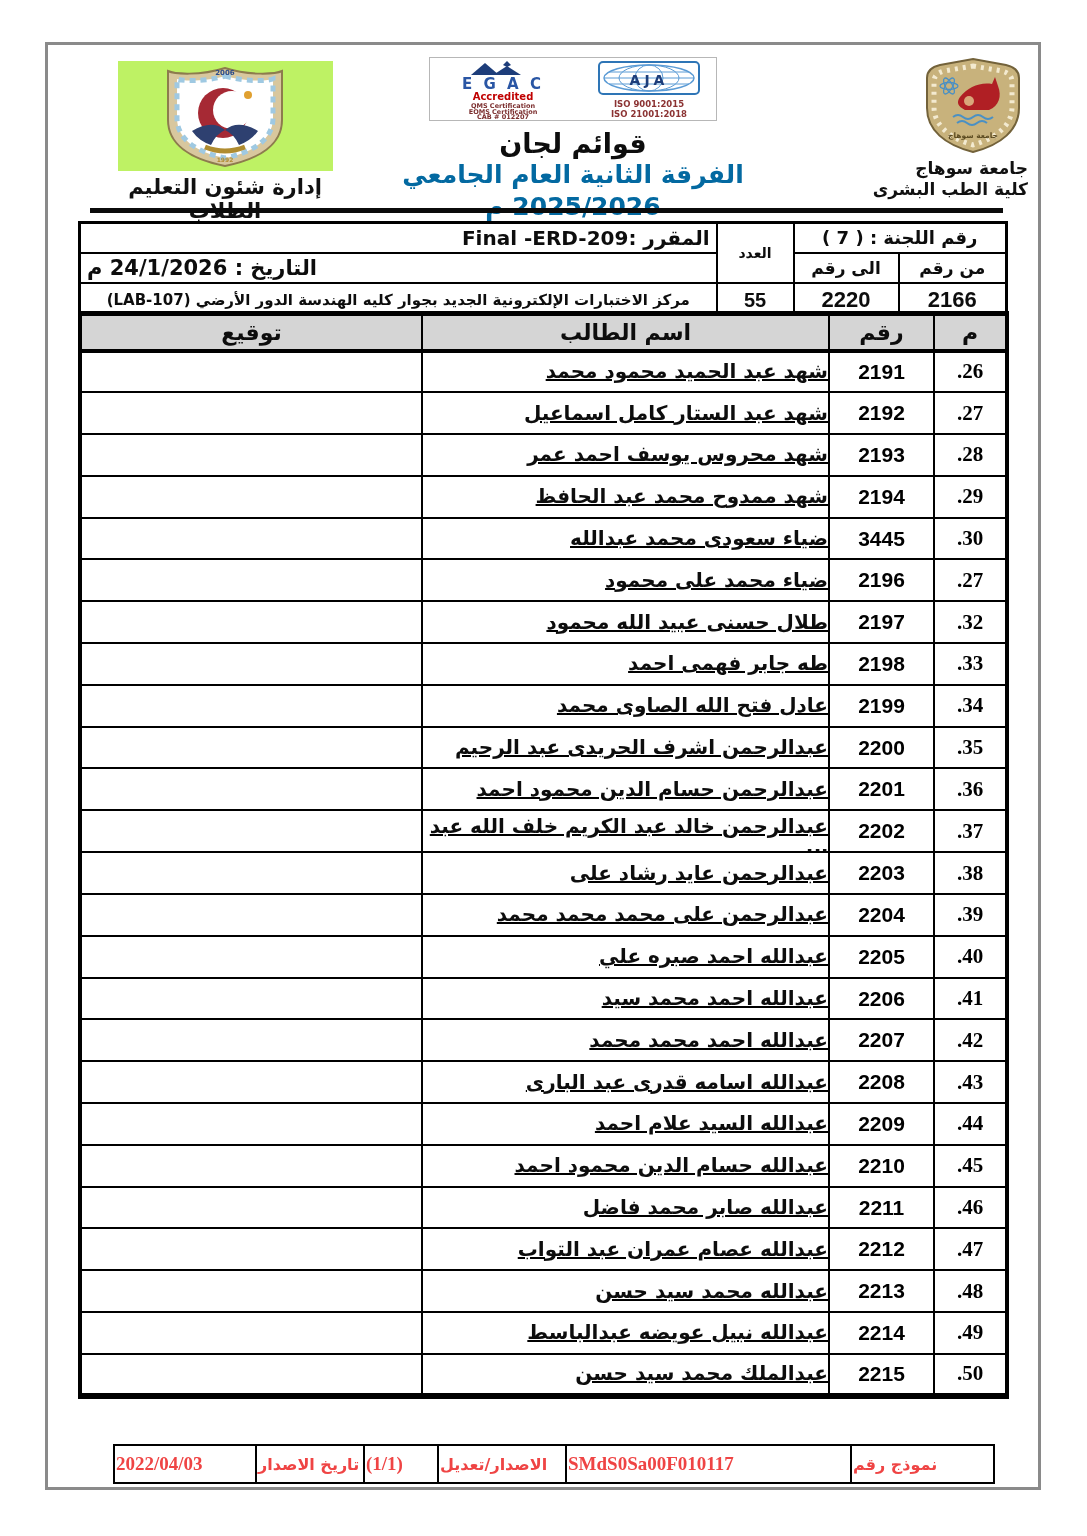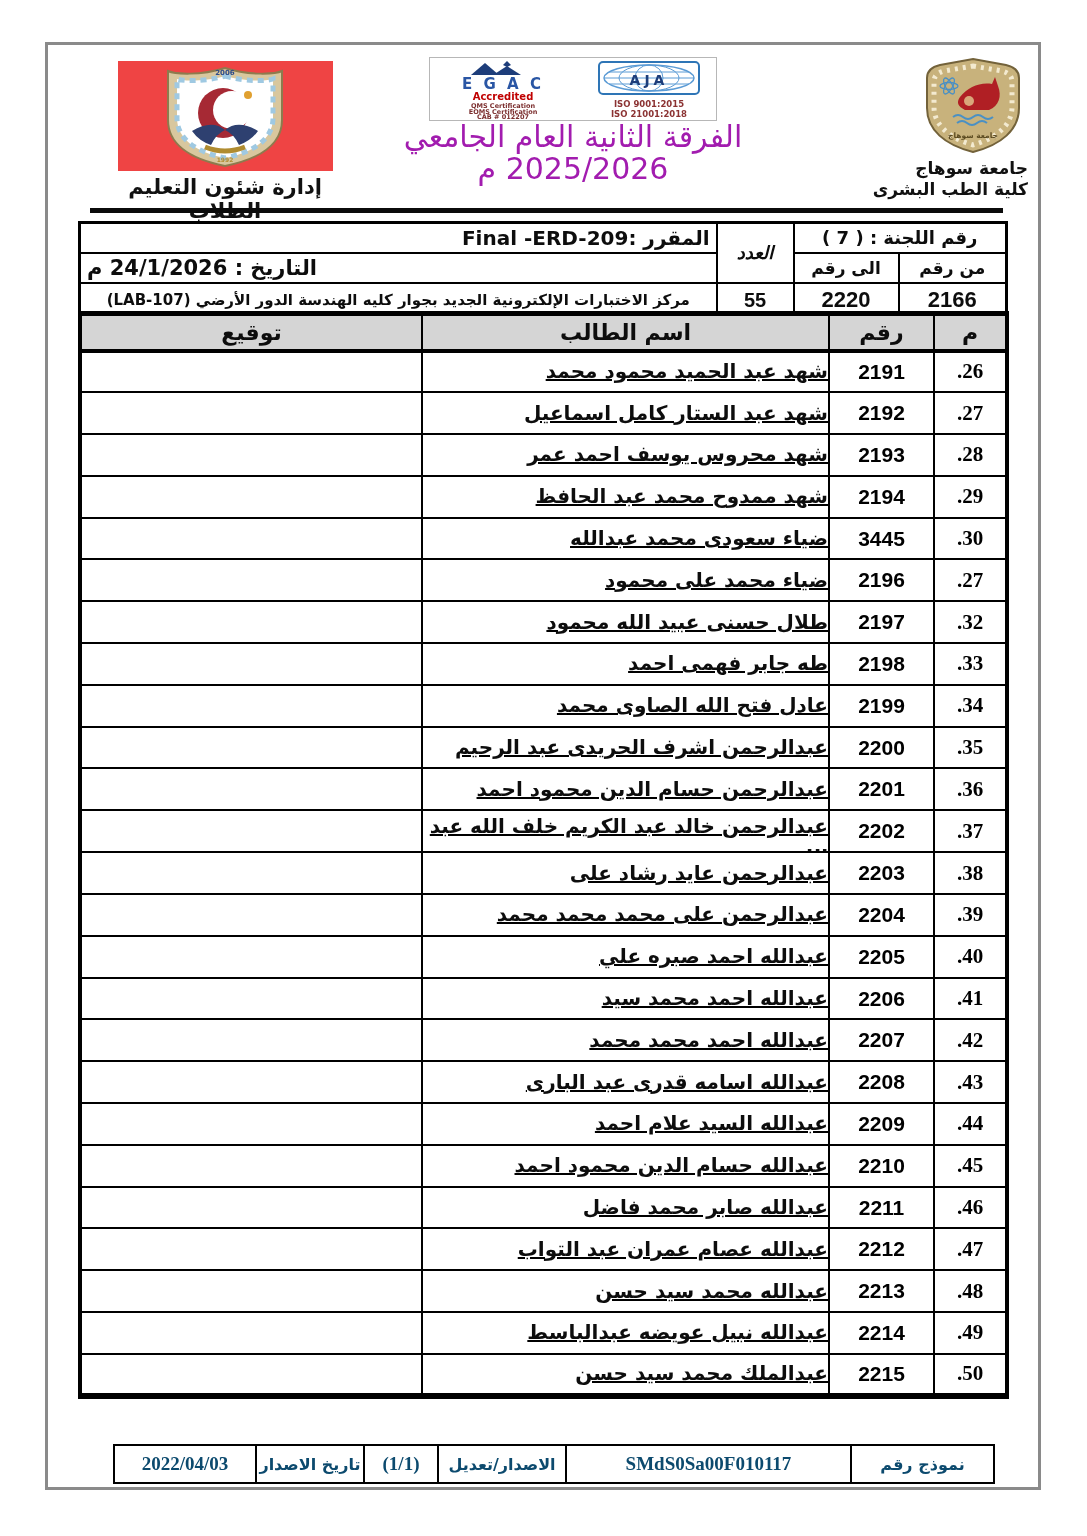--- a/index.html
+++ b/index.html
@@ -1,52 +1,52 @@
 <!DOCTYPE html>
 <html lang="ar"><head>
 <meta charset="utf-8">
 <style>
   html,body{margin:0;padding:0;background:#fff;}
   body{width:1087px;height:1536px;position:relative;font-family:"DejaVu Sans",sans-serif;-webkit-font-smoothing:antialiased;}
   .page-frame{position:absolute;left:45px;top:42px;width:996px;height:1448px;border:3px solid #8a8a8a;box-sizing:border-box;background:#fff;direction:rtl;}
   
   .fac-block{position:absolute;left:52px;top:16px;width:250px;text-align:center;direction:rtl;}
-  .fac-logo-box{width:215px;height:110px;margin:0 auto;background:#ef4444;display:flex;align-items:center;justify-content:center;}
+  .fac-logo-box{width:215px;height:110px;margin:0 auto;background:#bef264;display:flex;align-items:center;justify-content:center;}
   .fac-label{margin-top:4px;font-size:21px;font-weight:bold;color:#111;}
   .center-block{position:absolute;left:290px;top:12px;width:470px;text-align:center;}
   .logos-box{width:288px;height:64px;margin:0 auto;background:#fff;border:1px solid #b7b7b7;display:flex;align-items:center;justify-content:space-between;padding:1px 3px;box-sizing:border-box;direction:ltr;}
   .doc-title{margin-top:8px;font-size:27px;font-weight:bold;color:#0d0d0d;line-height:30px;}
-  .doc-subtitle{font-size:30px;font-weight:normal;color:#a21caf;line-height:32px;}
+  .doc-subtitle{font-size:25px;font-weight:bold;color:#0369a1;line-height:32px;}
   .univ-block{position:absolute;left:775px;top:12px;width:205px;}
   .univ-line{font-size:17px;font-weight:bold;color:#111;line-height:21px;}
   .header-sep{position:absolute;left:42px;top:163px;width:913px;height:5px;background:#0b0b0b;}
   
   .info-table{position:absolute;left:30px;top:176px;width:927px;border-collapse:collapse;table-layout:fixed;direction:rtl;border:3px solid #000;}
   .info-table td{border:2px solid #000;padding:0 6px;font-weight:bold;color:#0d0d0d;vertical-align:middle;box-sizing:border-box;}
   .r1{height:30px;} .r2{height:30px;} .r3{height:36px;}
   .c-committee{text-align:center;font-size:18px;}
   .c-fromto{text-align:center;font-size:17px;}
   .c-rangeval{text-align:center;font-size:22px;font-family:"Liberation Sans","DejaVu Sans",sans-serif;}
-  .c-countlabel{text-align:center;font-size:18px;font-style:italic;}
+  .c-countlabel{text-align:center;font-size:14px;}
   .c-countval{text-align:center;font-size:20px;font-family:"Liberation Sans","DejaVu Sans",sans-serif;}
   .c-course{text-align:right;font-size:20px;padding-left:14px;}
   .c-date{text-align:left;font-size:21px;}
   .c-loc{text-align:center;font-size:15px;}
   
   .main-table{position:absolute;left:30px;top:266px;width:927px;border-collapse:collapse;table-layout:fixed;direction:rtl;border-left:4px solid #000;border-right:4px solid #000;border-top:5px solid #000;border-bottom:6px solid #000;}
   .main-table th,.main-table td{border:2px solid #000;box-sizing:border-box;padding:0;}
   .main-table thead th{height:37px;background:#d5d5d5;font-size:22px;font-weight:bold;color:#0d0d0d;border-bottom:4px solid #000;}
   .main-table tbody td{height:41.8px;vertical-align:middle;}
   .c-serial{text-align:center;font-family:"Liberation Serif","DejaVu Serif",serif;font-weight:bold;font-size:21px;margin-top:36px;}
   .c-num{text-align:center;font-family:"Liberation Sans","DejaVu Sans",sans-serif;font-weight:bold;font-size:21px;}
   .c-name{padding:0 10px 0 4px;text-decoration:underline;}
   .name-box{max-height:40px;overflow:hidden;line-height:31px;font-size:20px;font-weight:bold;color:#0d0d0d;text-align:right;}
   
   .footer-table{position:absolute;left:65px;top:1399px;width:880px;border-collapse:collapse;table-layout:fixed;direction:rtl;border:2px solid #000;}
-  .footer-table td{border:2px solid #000;height:38px;vertical-align:middle;text-align:center;font-weight:bold;color:#0c4a6e;box-sizing:border-box;}
+  .footer-table td{border:2px solid #000;height:38px;vertical-align:middle;text-align:left;font-weight:bold;color:#ef4444;box-sizing:border-box;}
   .f-ar{font-size:16px;}
   .f-serif{font-family:"Liberation Serif","DejaVu Serif",serif;font-size:19px;}
   svg text{font-weight:bold;}
 </style>
 </head>
 <body>
 
 <div class="page-frame">
 
   <div class="fac-block">
@@ -87,20 +87,21 @@
         <rect x="14" y="3" width="100" height="32" rx="4" fill="#ffffff" stroke="#2e75b6" stroke-width="2"></rect>
         <ellipse cx="64" cy="19" rx="45" ry="13" fill="none" stroke="#5b9bd5" stroke-width="1.5"></ellipse>
         <ellipse cx="64" cy="19" rx="30" ry="13" fill="none" stroke="#5b9bd5" stroke-width="1"></ellipse>
         <ellipse cx="64" cy="19" rx="14" ry="13" fill="none" stroke="#5b9bd5" stroke-width="1"></ellipse>
         <path d="M19,19 L109,19 M24,13 L104,13 M24,25 L104,25" stroke="#5b9bd5" stroke-width="1"></path>
         <text x="64" y="26" font-size="14" fill="#1d3d7a" text-anchor="middle" letter-spacing="4">AJA</text>
         <text x="64" y="48" font-size="8.5" fill="#8b3232" text-anchor="middle">ISO 9001:2015</text>
         <text x="64" y="58" font-size="8.5" fill="#8b3232" text-anchor="middle">ISO 21001:2018</text>
       </svg>
     </div>
+    <div class="doc-title">قوائم لجان</div>
     <div class="doc-subtitle">الفرقة الثانية العام الجامعي 2025/2026 م</div>
   </div>
 
   <div class="univ-block">
     <svg width="110" height="97" viewBox="0 0 110 97">
       <path d="M55,2 L88,8 C97,10 101,14 101,21 L101,51 C101,73 83,88 55,95 C27,88 9,73 9,51 L9,21 C9,14 13,10 22,8 Z" fill="#c8b27c" stroke="#73623a" stroke-width="2"></path>
       <path d="M55,9 L84,14 C91,16 94,19 94,25 L94,50 C94,68 79,81 55,88 C31,81 16,68 16,50 L16,25 C16,19 19,16 26,14 Z" fill="none" stroke="#f3ead0" stroke-width="5" stroke-dasharray="3 5"></path>
       <g stroke="#4a90c4" fill="none" stroke-width="1.3">
         <ellipse cx="31" cy="29" rx="9" ry="3.5"></ellipse>
         <ellipse cx="31" cy="29" rx="9" ry="3.5" transform="rotate(60 31 29)"></ellipse>

